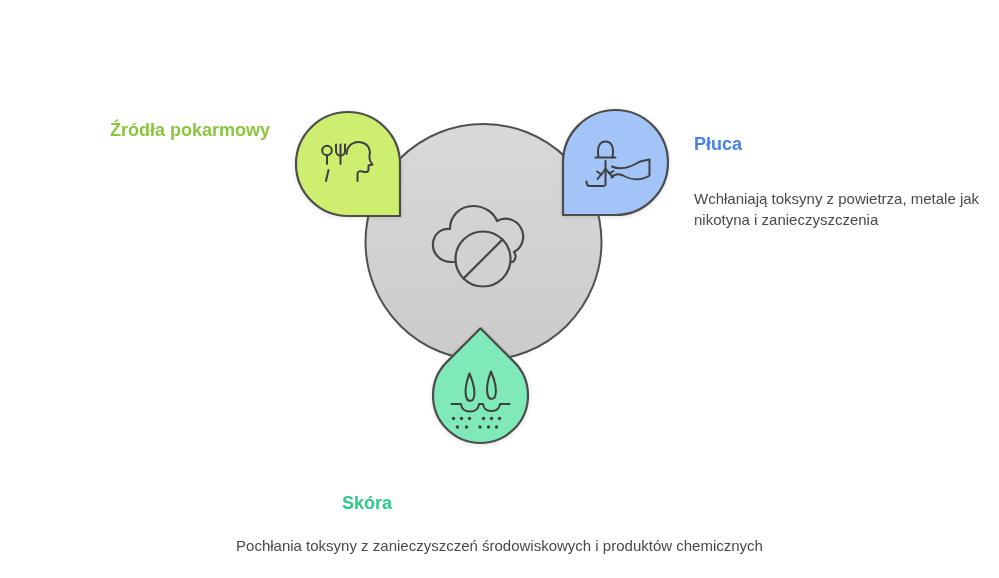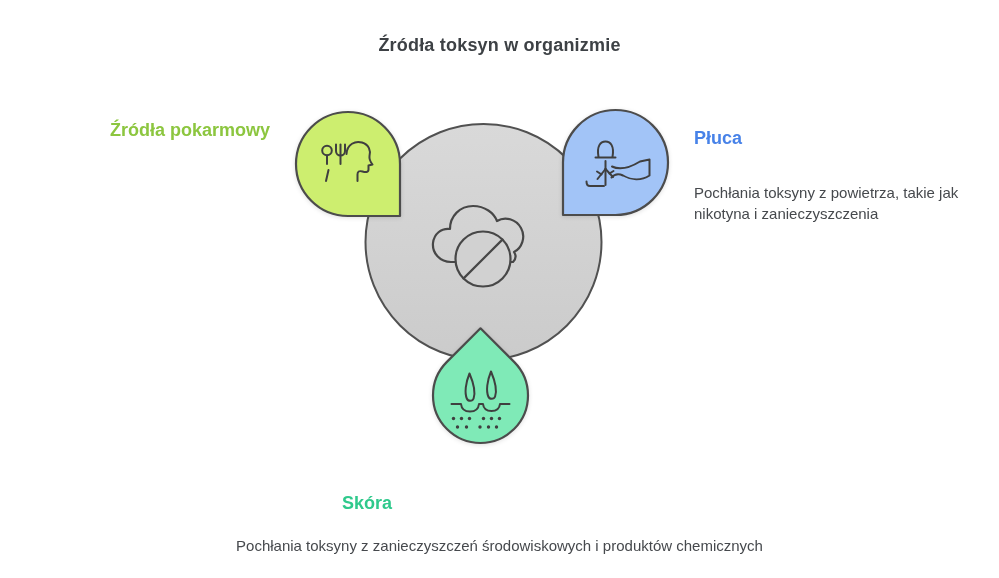--- a/index.html
+++ b/index.html
@@ -10,34 +10,33 @@
   .title{
     position:absolute;top:35px;left:0;right:0;text-align:center;
     font-size:18px;font-weight:bold;color:#3d4145;letter-spacing:.2px;
   }
   .diagram-svg{position:absolute;top:0;left:0;}
   .sec{position:absolute;}
   .sec h2{margin:0;font-size:18px;font-weight:bold;line-height:23px;}
   .sec p{margin:32px 0 0 0;font-size:15px;line-height:21px;color:#46494d;}
   .sec-digestive{top:119px;right:729px;width:252px;text-align:right;}
   .sec-digestive h2{color:#8cc63f;}
-  .sec-lungs{top:127px;left:694px;width:292px;text-align:left;}
+  .sec-lungs{top:133px;left:694px;width:292px;text-align:left;}
   .sec-lungs h2{color:#4782e8;}
   .skin-heading{position:absolute;top:481px;left:330px;width:300px;
     font-size:18px;font-weight:bold;color:#2fc98c;margin:12px;}
   .skin-desc{position:absolute;top:523px;left:40px;right:40px;text-align:center;
     font-size:15px;line-height:21px;color:#46494d;margin:12px;}
   .drop{filter:drop-shadow(0 1px 2px rgba(0,0,0,0.12));}
 </style>
 </head>
 <body>
 
 <div class="canvas">
 
-  <div class="title">Źródła toksyn w organizmie</div>
 
   <svg class="diagram-svg" width="999" height="578" viewBox="0 0 999 578">
     <defs>
       <linearGradient id="grayGrad" x1="0" y1="0" x2="0" y2="1">
         <stop offset="0" stop-color="#d9d9d9"></stop>
         <stop offset="1" stop-color="#cbcbcb"></stop>
       </linearGradient>
     </defs>
 
     <circle cx="483.5" cy="242" r="118" fill="url(#grayGrad)" stroke="#515151" stroke-width="2"></circle>
@@ -104,19 +103,19 @@
       </g>
     </g>
   </svg>
 
   <div class="sec sec-digestive">
     <h2>Źródła pokarmowy</h2>
   </div>
 
   <div class="sec sec-lungs">
     <h2>Płuca</h2>
-    <p>Pochłania toksyny z powietrza, takie jak nikotyna i zanieczyszczenia</p>
+    <p>Wchłaniają toksyny z powietrza, metale jak nikotyna i zanieczyszczenia</p>
   </div>
 
   <h2 class="skin-heading">Skóra</h2>
   <p class="skin-desc">Pochłania toksyny z zanieczyszczeń środowiskowych i produktów chemicznych</p>
 
 </div>
 
 </body></html>

